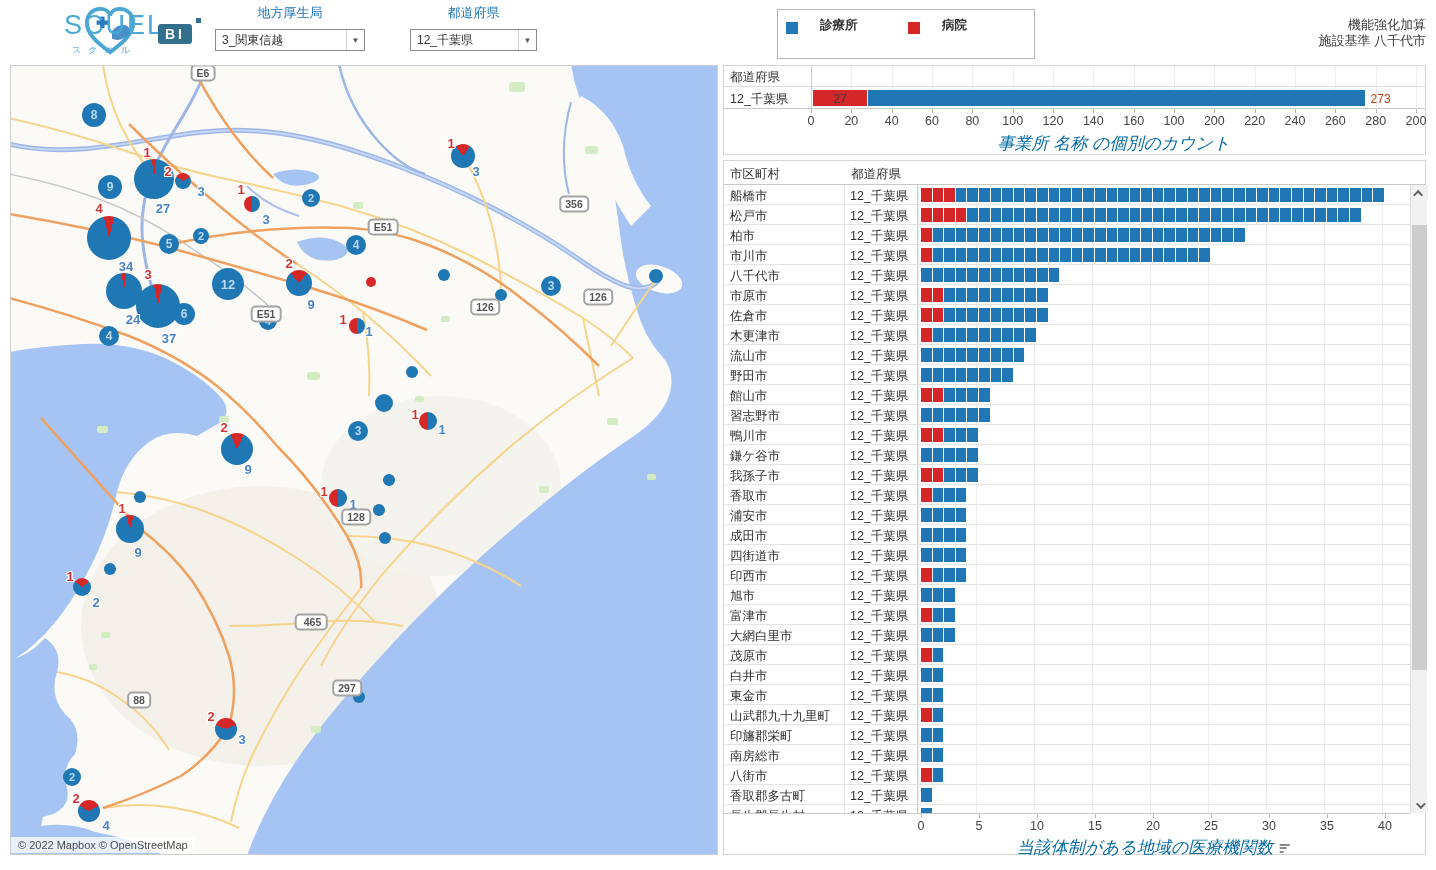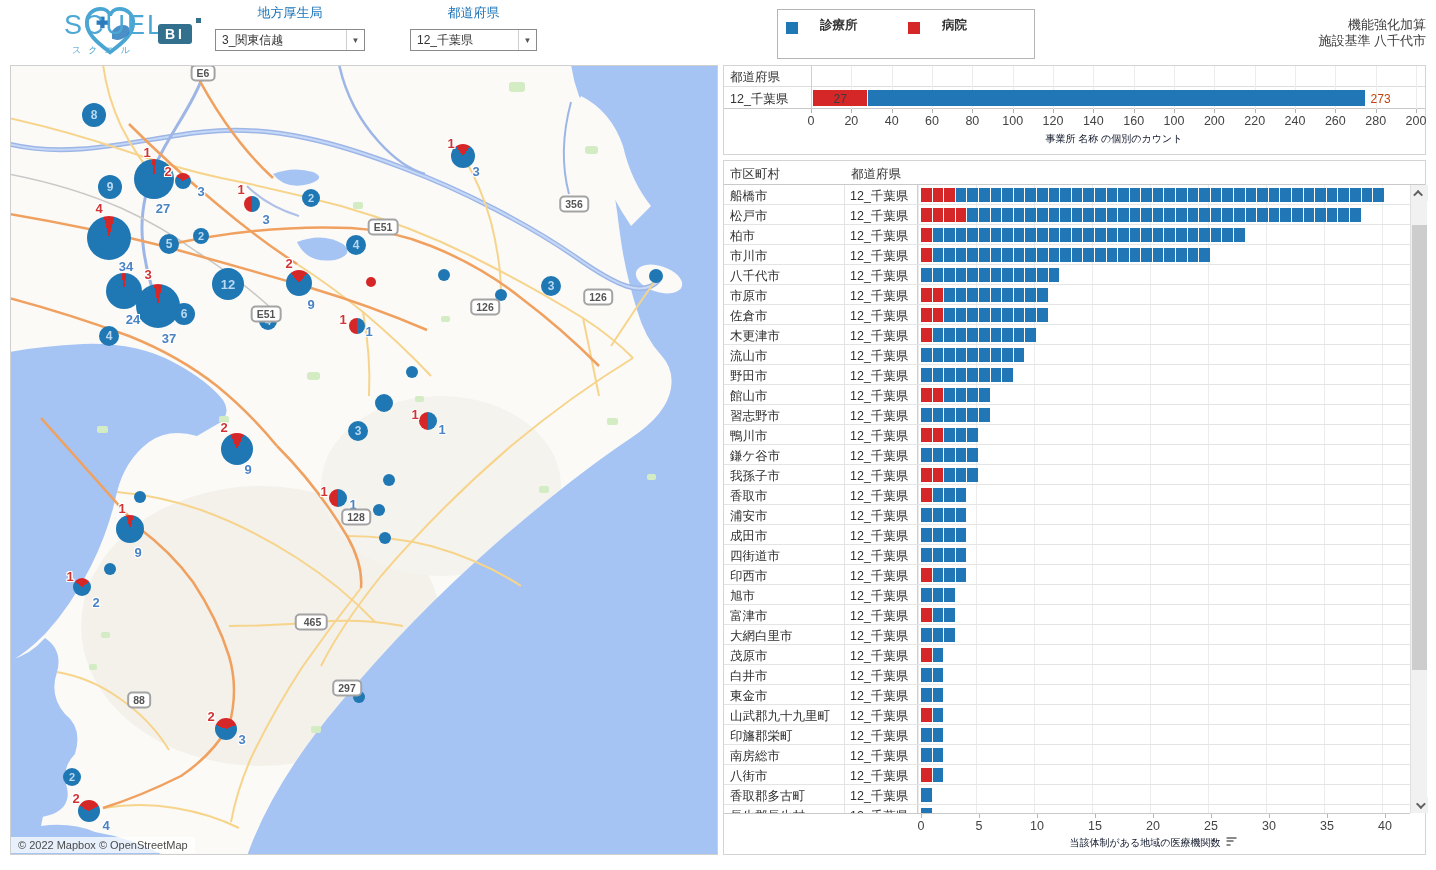--- a/index.html
+++ b/index.html
@@ -54,21 +54,21 @@
   #sum-row .row-label { position:absolute; left:6px; top:4px; font-size:12.5px; color:#333; }
   #sum-vline { position:absolute; left:87px; top:0; width:1px; height:43px; background:#cfcfcf; }
   .sum-grid { position:absolute; top:0; width:1px; height:43px; background:#ececec; }
   #sum-bar-red { position:absolute; top:24px; height:16px; background:#d62728; }
   #sum-bar-blue { position:absolute; top:24px; height:16px; background:#2176b5; }
   .sum-bar-lbl { position:absolute; top:26px; font-size:12px; text-align:center; }
   #sum-total { position:absolute; top:26px; font-size:12px; color:#c2410c; }
   .tick { position:absolute; }
   .tick .tline { position:absolute; left:0; top:0; width:1px; height:4px; background:#b5b5b5; }
   .tick .tnum { position:absolute; top:5px; transform:translateX(-50%); font-size:12.5px; color:#444; white-space:nowrap; }
-  .axis-title { position:absolute; font-size:10px; color:#0f172a; transform:translateX(-50%); white-space:nowrap; }
+  .axis-title { position:absolute; font-size:17px; color:#0369a1; transform:translateX(-50%); white-space:nowrap;font-style:italic; }
 
   #det-hdr { position:absolute; left:0; top:0; width:100%; height:24px; border-bottom:1px solid #c9c9c9; }
   #det-hdr .h1 { position:absolute; left:6px; top:5px; }
   #det-hdr .h2 { position:absolute; left:127px; top:5px; }
   #rows { position:absolute; left:0; top:24px; width:686px; height:628px; overflow:hidden; }
   .trow { display:flex; height:20px; border-bottom:1px solid #e4e4e4; align-items:stretch; }
   .c1 { flex:0 0 121px; font-size:12.5px; color:#2f2f2f; padding:3px 0 0 6px; border-right:1px solid #e4e4e4; white-space:nowrap; overflow:hidden; }
   .c2 { flex:0 0 73px; font-size:12.5px; color:#2f2f2f; padding:3px 0 0 5px; border-right:1px solid #cfcfcf; white-space:nowrap; }
   .cbar { flex:1; display:flex; align-items:center; column-gap:1px; padding-left:3px;
     background-image:repeating-linear-gradient(to right, #ececec 0 1px, transparent 1px 58px); }

